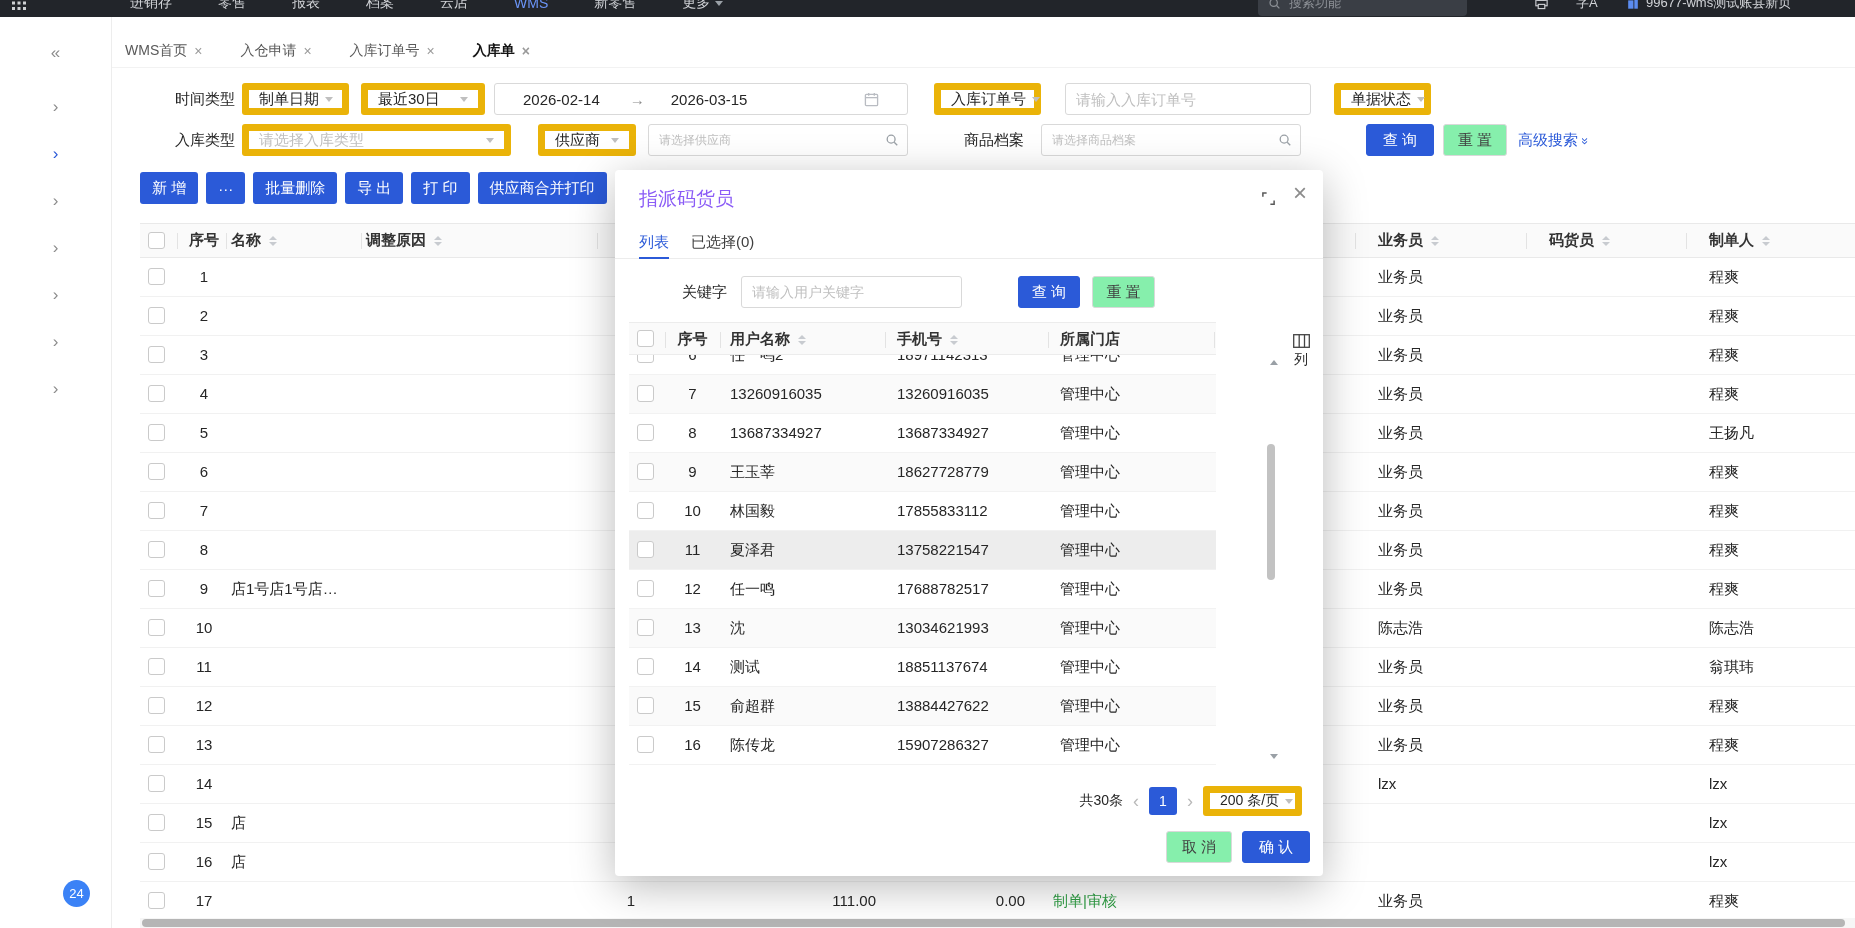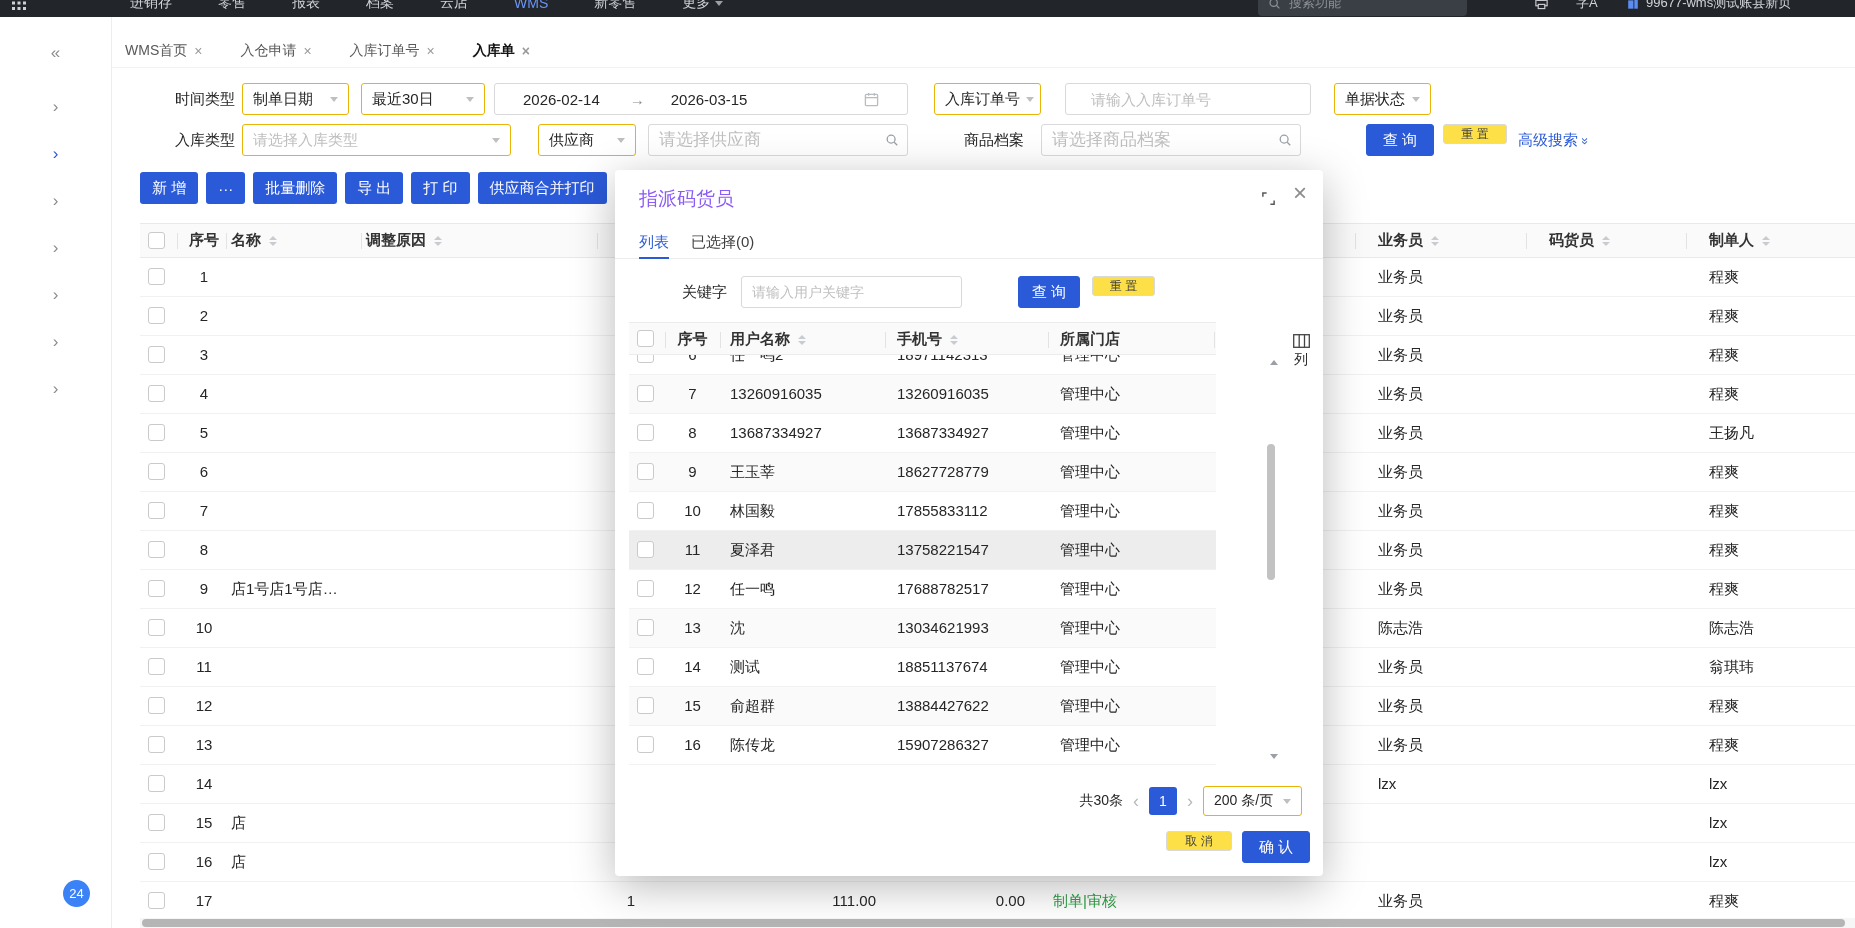--- a/index.html
+++ b/index.html
@@ -30,33 +30,33 @@
 
 
 .tabbar{position:absolute;left:112px;top:35px;right:0;height:33px;display:flex;align-items:center;gap:38px;padding-left:13px;border-bottom:1px solid #f2f2f2;background:#fff;font-size:14px}
 .tab{display:flex;align-items:center;gap:7px;color:#595959;cursor:pointer;white-space:nowrap}
 .tab.on{color:#141414;font-weight:700}
 .tab-x{color:#9a9a9a;font-size:14px;cursor:pointer}
 
 
 .frow{position:absolute;left:0;right:0;height:33px}
 .flabel{position:absolute;height:32px;line-height:32px;font-size:15px;color:#262626;white-space:nowrap}
-.select{position:absolute;top:0;height:32px;border:1px solid #eab308;border-radius:3px;background:#fff;display:flex;align-items:center;justify-content:space-between;gap:6px;padding:8px 10px;font-size:15px;color:#262626;cursor:pointer;white-space:nowrap}
+.select{position:absolute;top:0;height:32px;border:7px solid #eab308;border-radius:3px;background:#fff;display:flex;align-items:center;justify-content:space-between;gap:6px;padding:8px 10px;font-size:15px;color:#262626;cursor:pointer;white-space:nowrap}
 .select .ph{color:#bfbfbf;overflow:hidden}
 .daterange{position:absolute;top:0;height:32px;border:1px solid #d9d9d9;border-radius:3px;display:flex;align-items:center;padding:0 28px;font-size:15px;color:#262626;background:#fff}
 .dr-arrow{color:#8c8c8c;margin:0 26px 0 30px}
 .dr-cal{margin-left:auto;display:flex}
-.finput{position:absolute;top:0;height:32px;border:1px solid #d9d9d9;border-radius:3px;font-size:15px;padding:0 25px;color:#262626;outline:none;font-family:inherit}
+.finput{position:absolute;top:0;height:32px;border:1px solid #d9d9d9;border-radius:3px;font-size:15px;padding:0 10px;color:#262626;outline:none;font-family:inherit}
 .finput::placeholder{color:#bfbfbf}
 .inwrap{position:absolute;top:0;height:32px}
-.inwrap input{width:100%;height:100%;border:1px solid #d9d9d9;border-radius:3px;padding:0 44px 0 10px;font-size:17px;outline:none;font-family:inherit}
+.inwrap input{width:100%;height:100%;border:1px solid #d9d9d9;border-radius:3px;padding:0 44px 0 10px;font-size:12px;outline:none;font-family:inherit}
 .inwrap input::placeholder{color:#bfbfbf}
 .inwrap svg{position:absolute;right:9px;top:9px}
 .btn-primary{background:#2b5ad8;color:#fff;border:1px solid #2b5ad8;border-radius:3px;font-size:15px;height:32px;cursor:pointer;font-family:inherit;white-space:nowrap}
-.btn-plain{background:#fde047;color:#404040;border:1px solid #d9d9d9;border-radius:3px;font-size:12px;height:20px;cursor:pointer;font-family:inherit;white-space:nowrap}
+.btn-plain{background:#86efac;color:#404040;border:1px solid #d9d9d9;border-radius:3px;font-size:15px;height:32px;cursor:pointer;font-family:inherit;white-space:nowrap}
 .link{position:absolute;line-height:32px;color:#2b5ad8;font-size:15px;cursor:pointer;white-space:nowrap}
 .adv-ic{display:inline-block;transform:rotate(90deg);font-size:13px;margin-left:3px}
 
 
 .actions{position:absolute;left:140px;top:172px;height:32px;display:flex;gap:8px;z-index:2}
 .act-btn{background:#2b5ad8;color:#fff;border:none;border-radius:3px;font-size:15px;padding:0 12px;height:32px;cursor:pointer;font-family:inherit;white-space:nowrap}
 
 
 .thead{position:absolute;left:140px;top:223px;right:0;height:35px;background:#fafafa;border-top:1px solid #e9e9e9;border-bottom:1px solid #e9e9e9;font-size:15px;font-weight:700;color:#333}
 .hc{position:absolute;top:0;height:33px;display:flex;align-items:center;gap:5px;white-space:nowrap}

